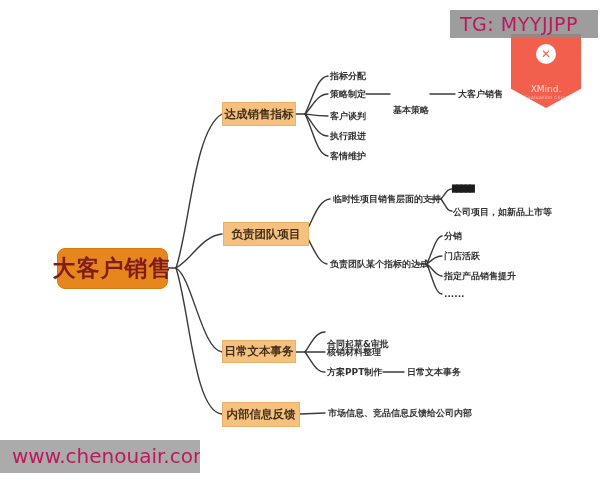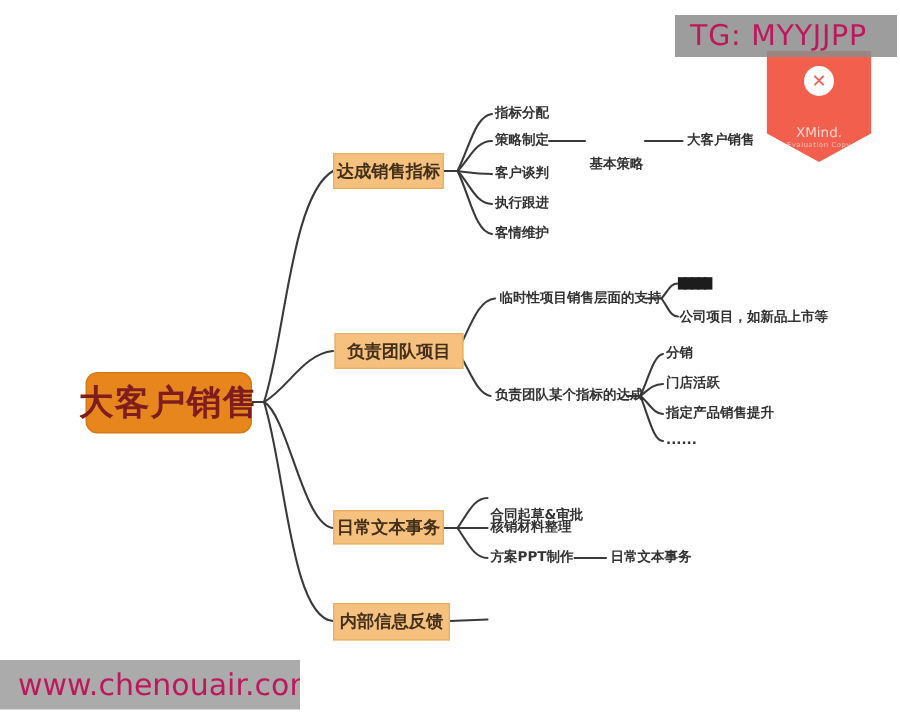--- a/index.html
+++ b/index.html
@@ -121,20 +121,21 @@
   <span class="leaf" style="left:444px;top:230px">分销</span>
   <span class="leaf" style="left:444px;top:250px">门店活跃</span>
   <span class="leaf" style="left:444px;top:270px">指定产品销售提升</span>
   <span class="leaf" style="left:444px;top:288px">......</span>
 
   <span class="leaf" style="left:327px;top:338px">合同起草&amp;审批</span>
   <span class="leaf" style="left:327px;top:346px">核销材料整理</span>
   <span class="leaf" style="left:327px;top:366px">方案PPT制作</span>
   <span class="leaf" style="left:407px;top:366px">日常文本事务</span>
 
+  <span class="leaf" style="left:328px;top:407px">市场信息、竞品信息反馈给公司内部</span>
 
   <div class="ribbon">
     <div class="logo-circle">✕</div>
     <div class="app">XMind.</div>
     <div class="sub">Evaluation Copy</div>
   </div>
 
   <div class="wm-bar wm-tg">TG: MYYJJPP</div>
   <div class="wm-bar wm-site">www.chenouair.com</div>
 

